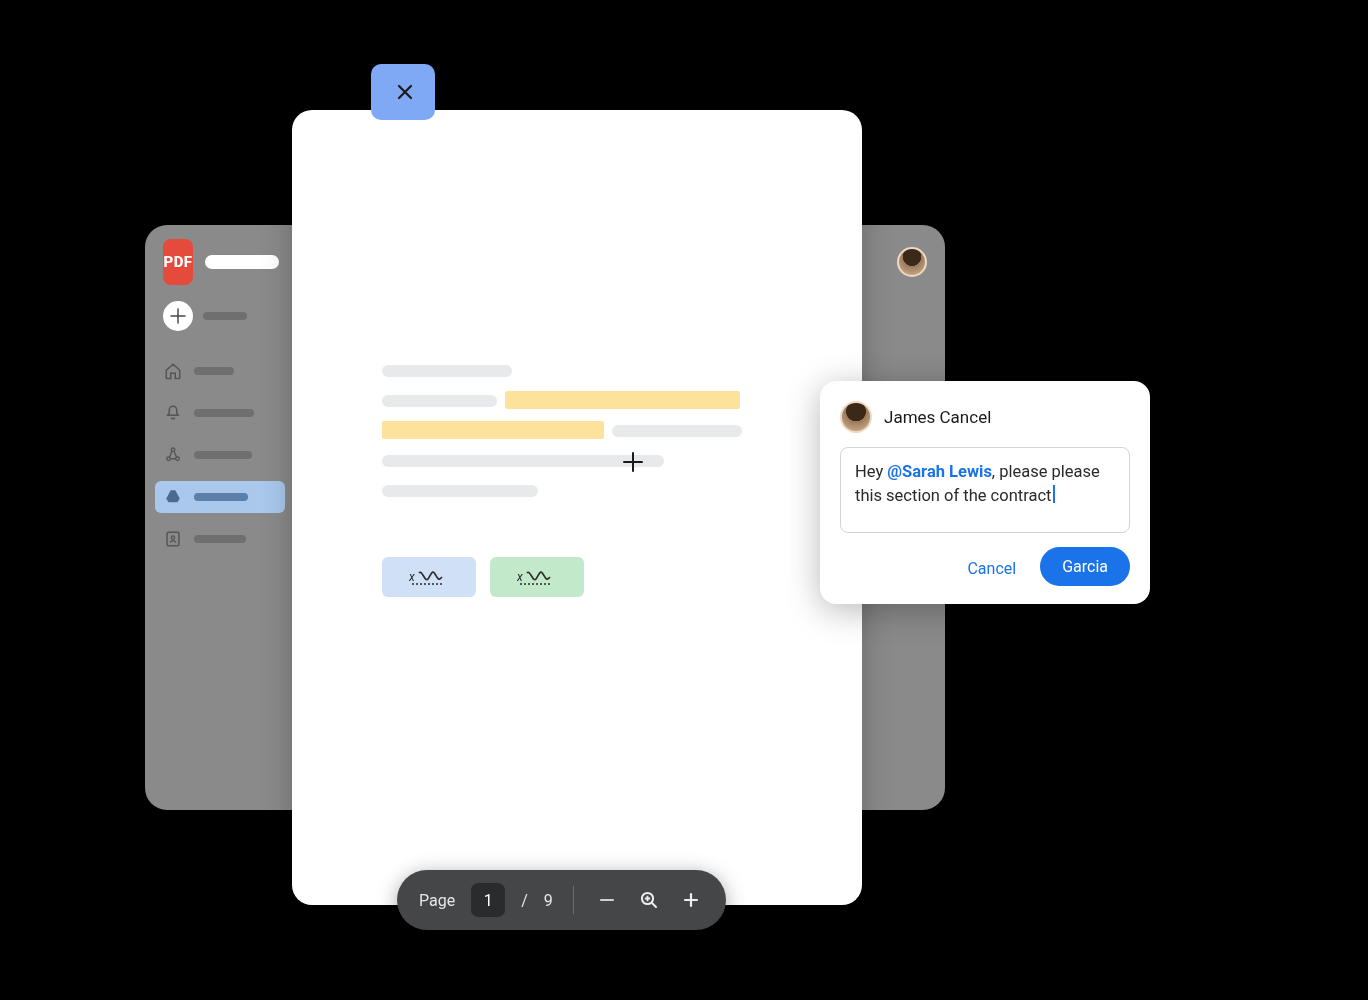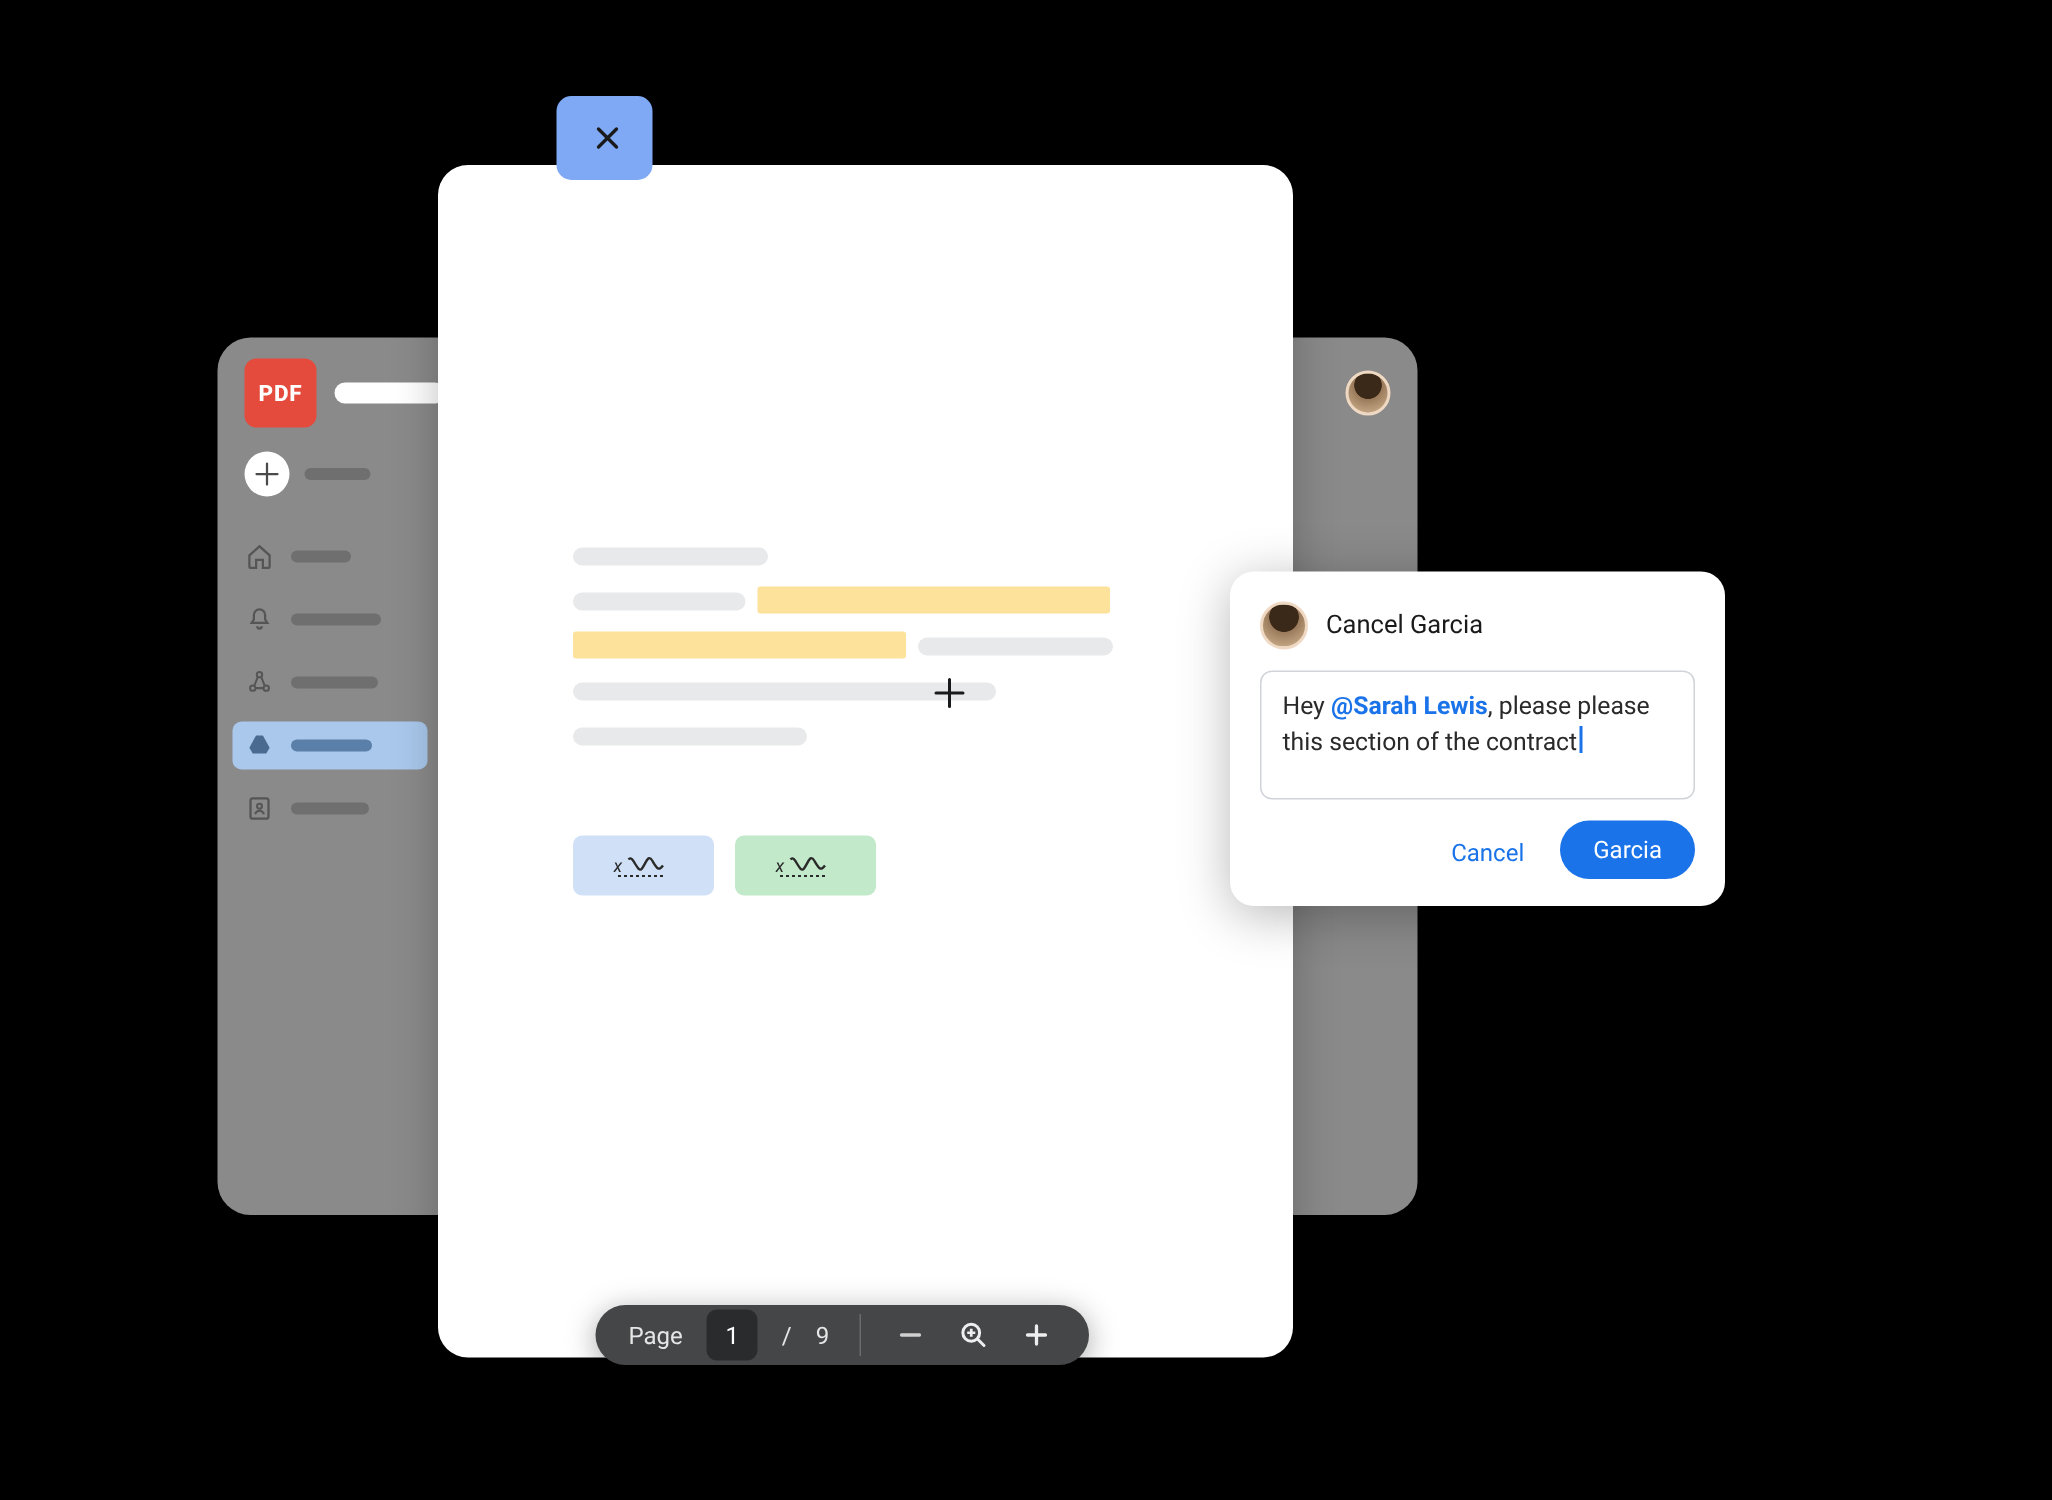--- a/index.html
+++ b/index.html
@@ -24,21 +24,21 @@
 }
 
 .bg-app-header {
   display: flex;
   align-items: center;
   padding: 14px 18px 10px 18px;
   gap: 12px;
 }
 
 .pdf-badge {
-  width: 48px;
+  width: 30px;
   height: 46px;
   background: #e54b3c;
   border-radius: 8px;
   display: flex;
   align-items: center;
   justify-content: center;
   color: #fff;
   font-weight: 800;
   font-size: 15px;
   letter-spacing: 0.5px;
@@ -231,21 +231,21 @@
 .btn-primary {
   background:#1a73e8; color:#fff; font-size:16px;
   padding:10px 22px; border-radius:999px; cursor:pointer;
 }
 
 
 .page-toolbar {
   position: absolute;
   left: 397px;
   top: 870px;
-  height: 40px;
+  height: 60px;
   background: #444647;
   border-radius: 999px;
   display:flex; align-items:center;
   padding: 0 22px 0 22px;
   gap:16px;
   color:#e6e6e6;
   font-size:16px;
   box-shadow: 0 4px 20px rgba(0,0,0,0.35);
 }
 
@@ -386,21 +386,21 @@
   <span class="close-x">
     <svg width="18" height="18" viewBox="0 0 18 18">
         <path d="M3 3l12 12M15 3L3 15" stroke="#1a1a1a" stroke-width="2.2" stroke-linecap="round"></path>
       </svg>
   </span>
 </div>
 
 <div class="comment-card">
   <div class="comment-header">
     <div class="avatar-med"></div>
-    <div class="comment-name">Cancel Garcia</div>
+    <div class="comment-name">James Cancel</div>
   </div>
   <div class="comment-input">
     <span>Hey </span><span class="mention">@Sarah Lewis</span><span>, please please this section of the contract</span><span class="cursor-blink"></span>
   </div>
   <div class="comment-actions">
     <span class="btn-text">Cancel</span>
     <span class="btn-primary">Garcia</span>
   </div>
 </div>
 

